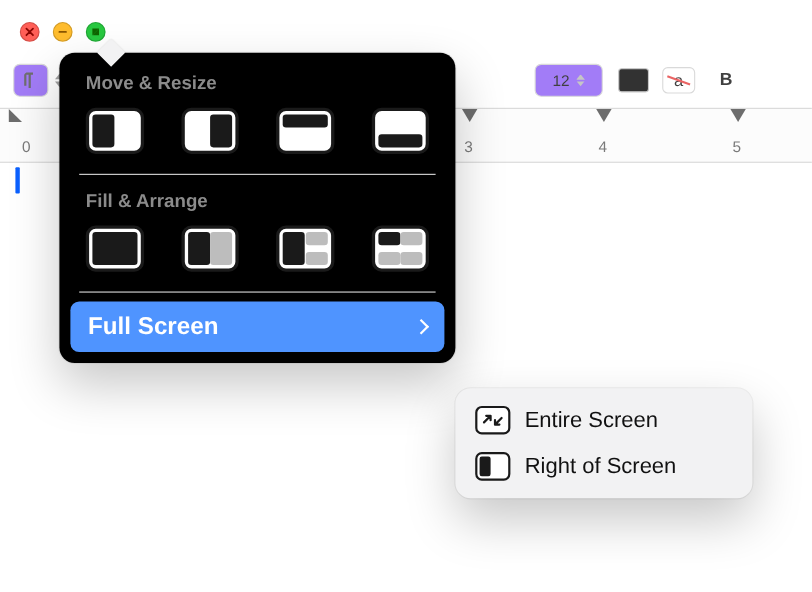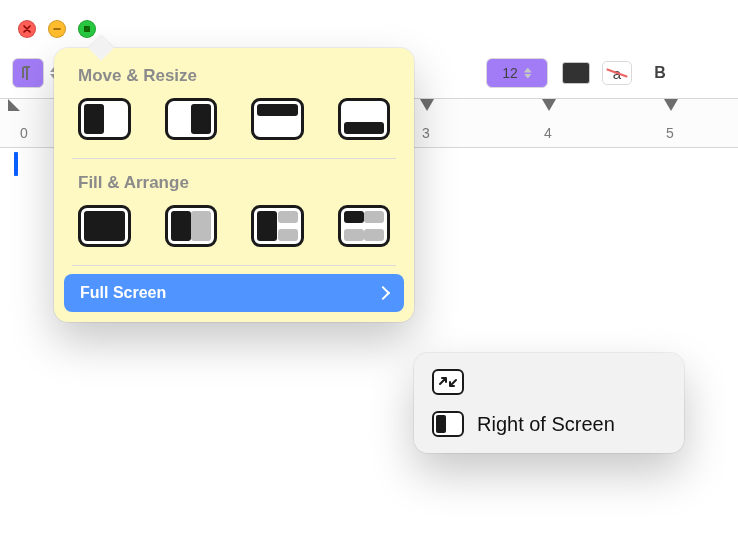--- a/index.html
+++ b/index.html
@@ -24,28 +24,28 @@
   .strike .line{position:absolute;width:22px;height:2px;background:#e63e3e;transform:rotate(20deg);}
   .bold{width:24px;height:22px;display:flex;align-items:center;justify-content:center;font-weight:700;font-size:16px;color:#111;margin-left:8px;}
   
   .ruler{position:absolute;left:0;top:98px;width:738px;height:48px;border-top:1px solid #d7d7d7;border-bottom:1px solid #d7d7d7;background:#fcfcfc;}
   .ruler .nums{position:absolute;left:0;top:20px;width:100%;height:28px;}
   .ruler .num{position:absolute;top:6px;font-size:14px;color:#7a7a7a;}
   .ruler .tri{position:absolute;top:0;width:0;height:0;border-left:7px solid transparent;border-right:7px solid transparent;border-top:12px solid #6d6d6d;}
   .ruler .rtri{position:absolute;top:0;width:0;height:0;border-top:12px solid transparent;border-bottom:0 solid transparent;border-left:12px solid #6d6d6d;}
   .cursor-mark{position:absolute;left:14px;top:152px;width:4px;height:24px;background:#0a60ff;border-radius:1px;}
   
-  .popover{position:absolute;left:54px;top:48px;width:352px;background:#fef9c3;border-radius:14px;box-shadow:0 20px 45px rgba(0,0,0,.22),0 0 0 1px rgba(0,0,0,.06);padding:12px 4px 6px;}
+  .popover{position:absolute;left:54px;top:48px;width:352px;background:#000000;border-radius:14px;box-shadow:0 20px 45px rgba(0,0,0,.22),0 0 0 1px rgba(0,0,0,.06);padding:12px 4px 6px;}
   .popover::before{content:"";position:absolute;left:38px;top:-9px;width:18px;height:18px;background:#f2f2f3;transform:rotate(45deg);border-top-left-radius:3px;box-shadow:-1px -1px 1px rgba(0,0,0,.05);}
   .pop-section-title{font-size:17px;font-weight:600;color:#8b8b8b;padding:6px 20px 8px;}
   .icon-row{display:flex;gap:34px;padding:4px 20px 16px;}
   .tile{width:52px;height:36px;border:3.5px solid #1a1a1a;border-radius:9px;background:#fff;position:relative;cursor:default;}
   .tile .fill{position:absolute;background:#1a1a1a;border-radius:3px;}
   .hr{height:1px;background:#dcdcdc;margin:2px 14px 8px;}
-  .menu-row{display:flex;align-items:center;justify-content:space-between;padding:10px 16px;margin:4px 6px;border-radius:8px;font-size:16px;font-weight:600;}
+  .menu-row{display:flex;align-items:center;justify-content:space-between;padding:10px 16px;margin:4px 6px;border-radius:8px;font-size:22px;font-weight:600;}
   .menu-row.sel{background:#4f94ff;color:#fff;}
   .chev{width:8px;height:8px;border-top:2.5px solid currentColor;border-right:2.5px solid currentColor;transform:rotate(45deg);}
   
   .t-full .fill{left:3px;right:3px;top:3px;bottom:3px;}
   .t-leftHalf .fill{left:3px;top:3px;bottom:3px;width:20px;}
   .t-leftHalf .ghost{position:absolute;right:3px;top:3px;bottom:3px;width:20px;background:#bdbdbd;border-radius:3px;}
   .t-leftTwo .a{position:absolute;left:3px;top:3px;bottom:3px;width:20px;background:#1a1a1a;border-radius:3px;}
   .t-leftTwo .b{position:absolute;right:3px;top:3px;width:20px;height:12px;background:#bdbdbd;border-radius:3px;}
   .t-leftTwo .c{position:absolute;right:3px;bottom:3px;width:20px;height:12px;background:#bdbdbd;border-radius:3px;}
   .t-quad .q{position:absolute;width:20px;height:12px;border-radius:3px;}
@@ -173,20 +173,21 @@
 </div>
 
 <div class="submenu">
   <div class="sm-row">
     <div class="sm-ic sm-full">
       <svg width="28" height="22" viewBox="0 0 28 22" style="position:absolute;left:0;top:0">
         <path d="M6 13 L12 7 M12 7 h-4 M12 7 v4" stroke="#1a1a1a" stroke-width="2" fill="none" stroke-linecap="round"></path>
         <path d="M22 9 L16 15 M16 15 h4 M16 15 v-4" stroke="#1a1a1a" stroke-width="2" fill="none" stroke-linecap="round"></path>
       </svg>
     </div>
+    <span>Entire Screen</span>
   </div>
   <div class="sm-row">
     <div class="sm-ic sm-left">
         <div class="f"></div>
       </div>
     <span>Right of Screen</span>
   </div>
 </div>
 
 </body></html>

